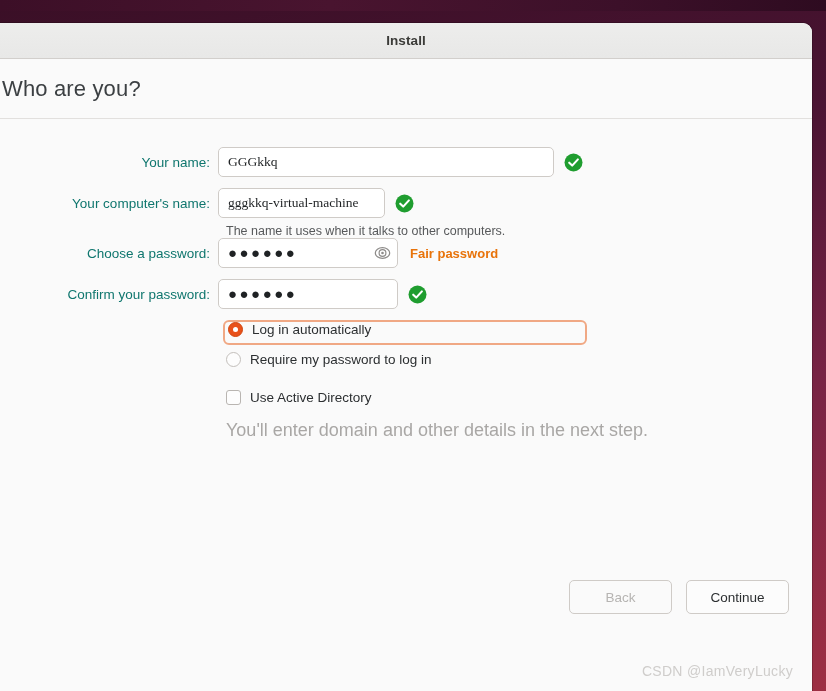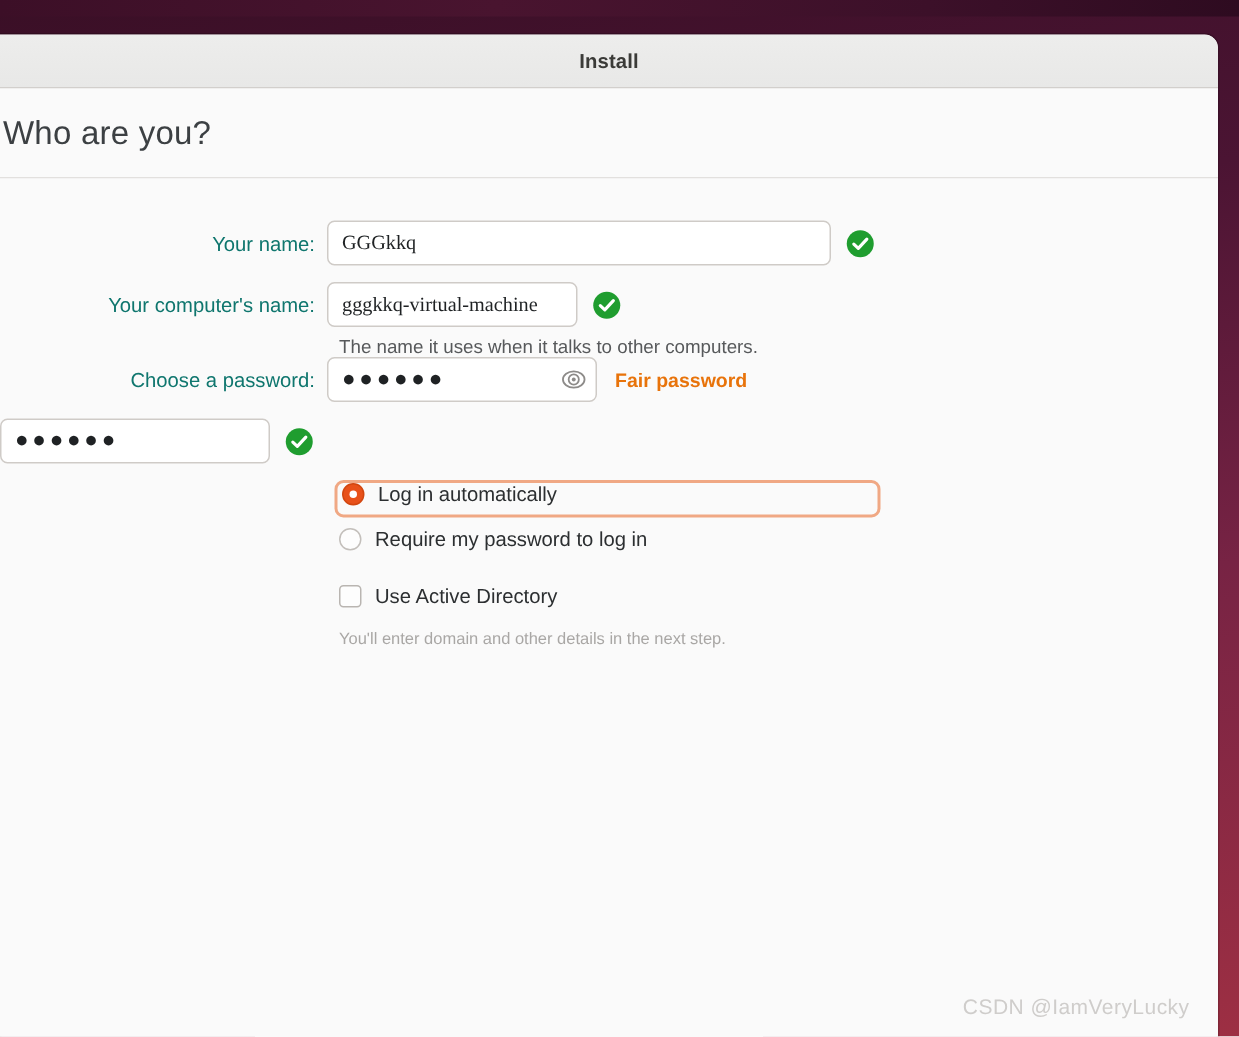--- a/index.html
+++ b/index.html
@@ -207,21 +207,21 @@
     border: 1px solid #b9b5b1;
     background: #fdfdfd;
     flex: 0 0 auto;
   }
 
   .ad-row { margin-top: 15px; }
 
   .ad-hint {
     margin-left: 226px;
     margin-top: 5px;
-    font-size: 11px;
+    font-size: 18px;
     color: #a9a7a5;
   }
 
   
   #footer-buttons {
     position: absolute;
     right: 23px;
     bottom: 85px;
     display: flex;
     gap: 14px;
@@ -312,20 +312,21 @@
                 <ellipse cx="8.5" cy="8.5" rx="7.2" ry="5.4" fill="none" stroke="#8d8b89" stroke-width="1.2"></ellipse>
                 <circle cx="8.5" cy="8.5" r="3.4" fill="none" stroke="#8d8b89" stroke-width="1.2"></circle>
                 <circle cx="8.5" cy="8.5" r="1.3" fill="#8d8b89"></circle>
               </svg>
             </button>
           </span>
           <span class="strength-text">Fair password</span>
         </div>
 
         <div class="form-row">
+          <label class="form-label">Confirm your password:</label>
           <input class="text-field w-pass" type="text" style="letter-spacing: 2.5px; font-size: 15px;" value="●●●●●●">
           <span class="ok-badge">
             <svg width="19" height="19" viewBox="0 0 19 19">
               <circle cx="9.5" cy="9.5" r="9" fill="#1f9d2f"></circle>
               <path d="M5.2 9.7 L8.2 12.6 L13.9 6.4" stroke="#ffffff" stroke-width="2.1" fill="none" stroke-linecap="round" stroke-linejoin="round"></path>
             </svg>
           </span>
         </div>
 
         <div class="opt-block">
@@ -342,18 +343,22 @@
 
           <div class="opt-row ad-row">
             <span class="check-box"></span>
             <span class="opt-label">Use Active Directory</span>
           </div>
         </div>
 
         <div class="ad-hint">You'll enter domain and other details in the next step.</div>
       </div>
 
+      <div id="footer-buttons">
+        <button class="btn disabled">Back</button>
+        <button class="btn">Continue</button>
+      </div>
 
       <div id="watermark">CSDN @IamVeryLucky</div>
 
     </div>
   </div>
 </div>
 
 </body></html>

